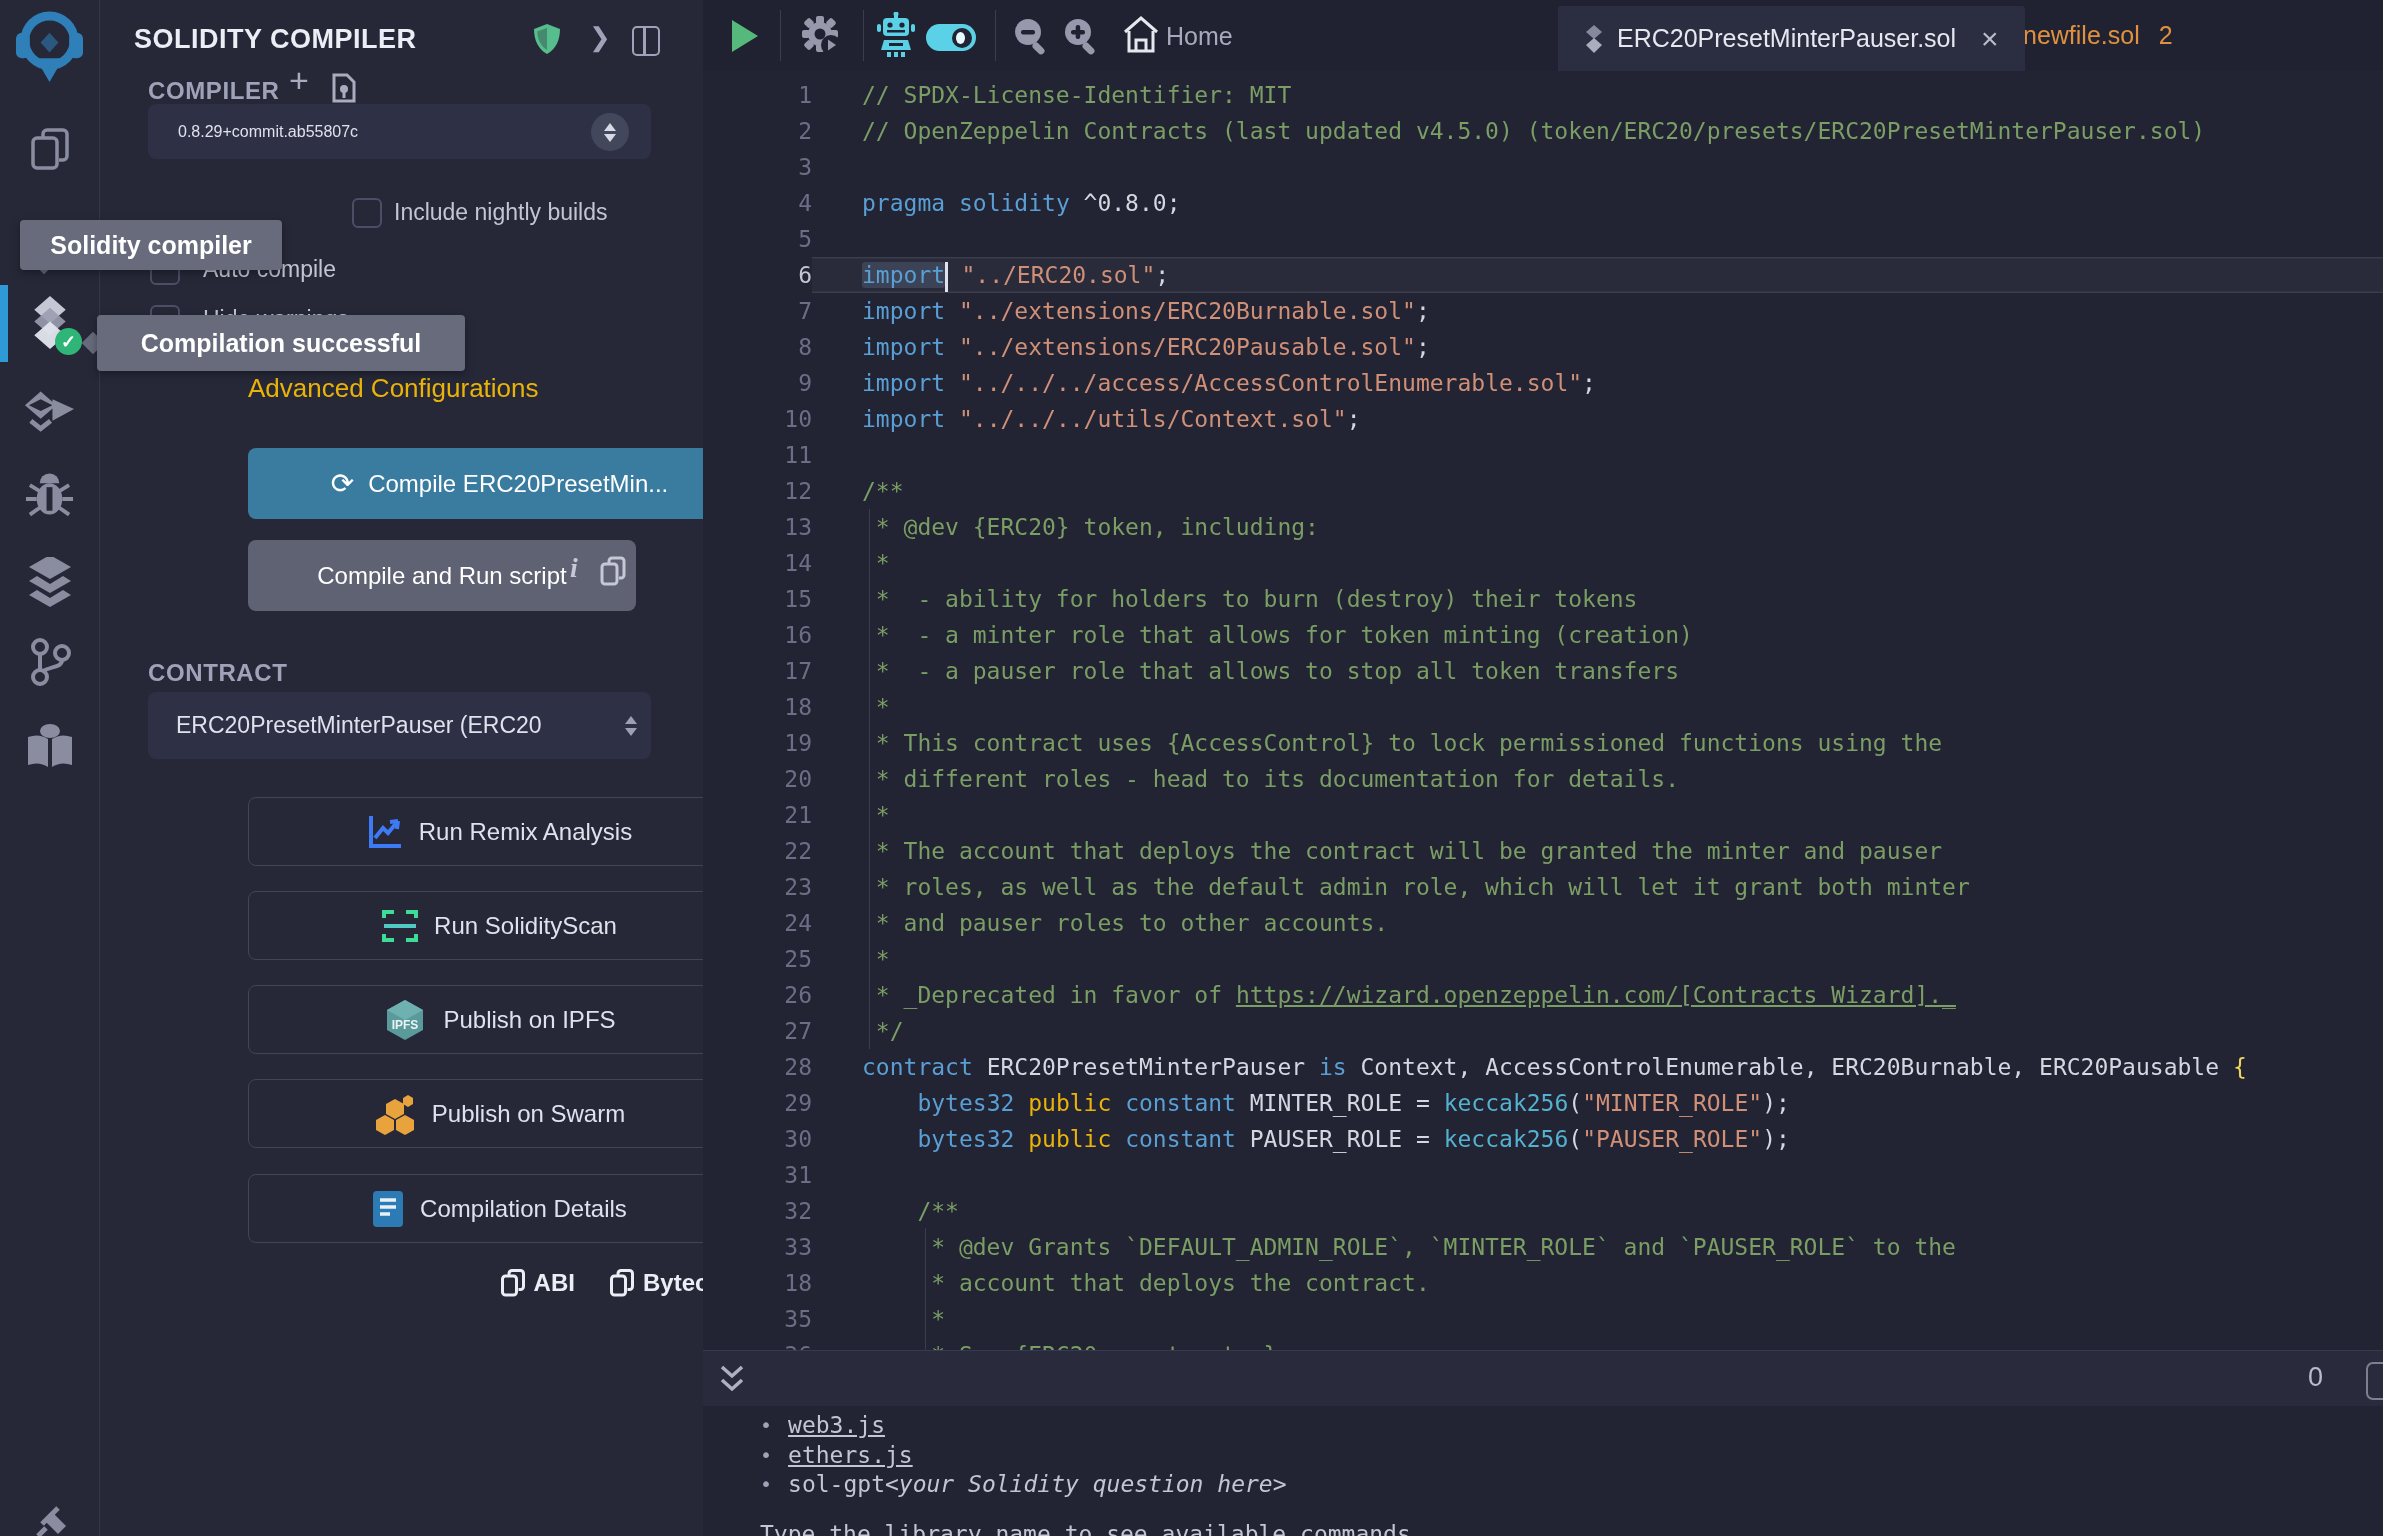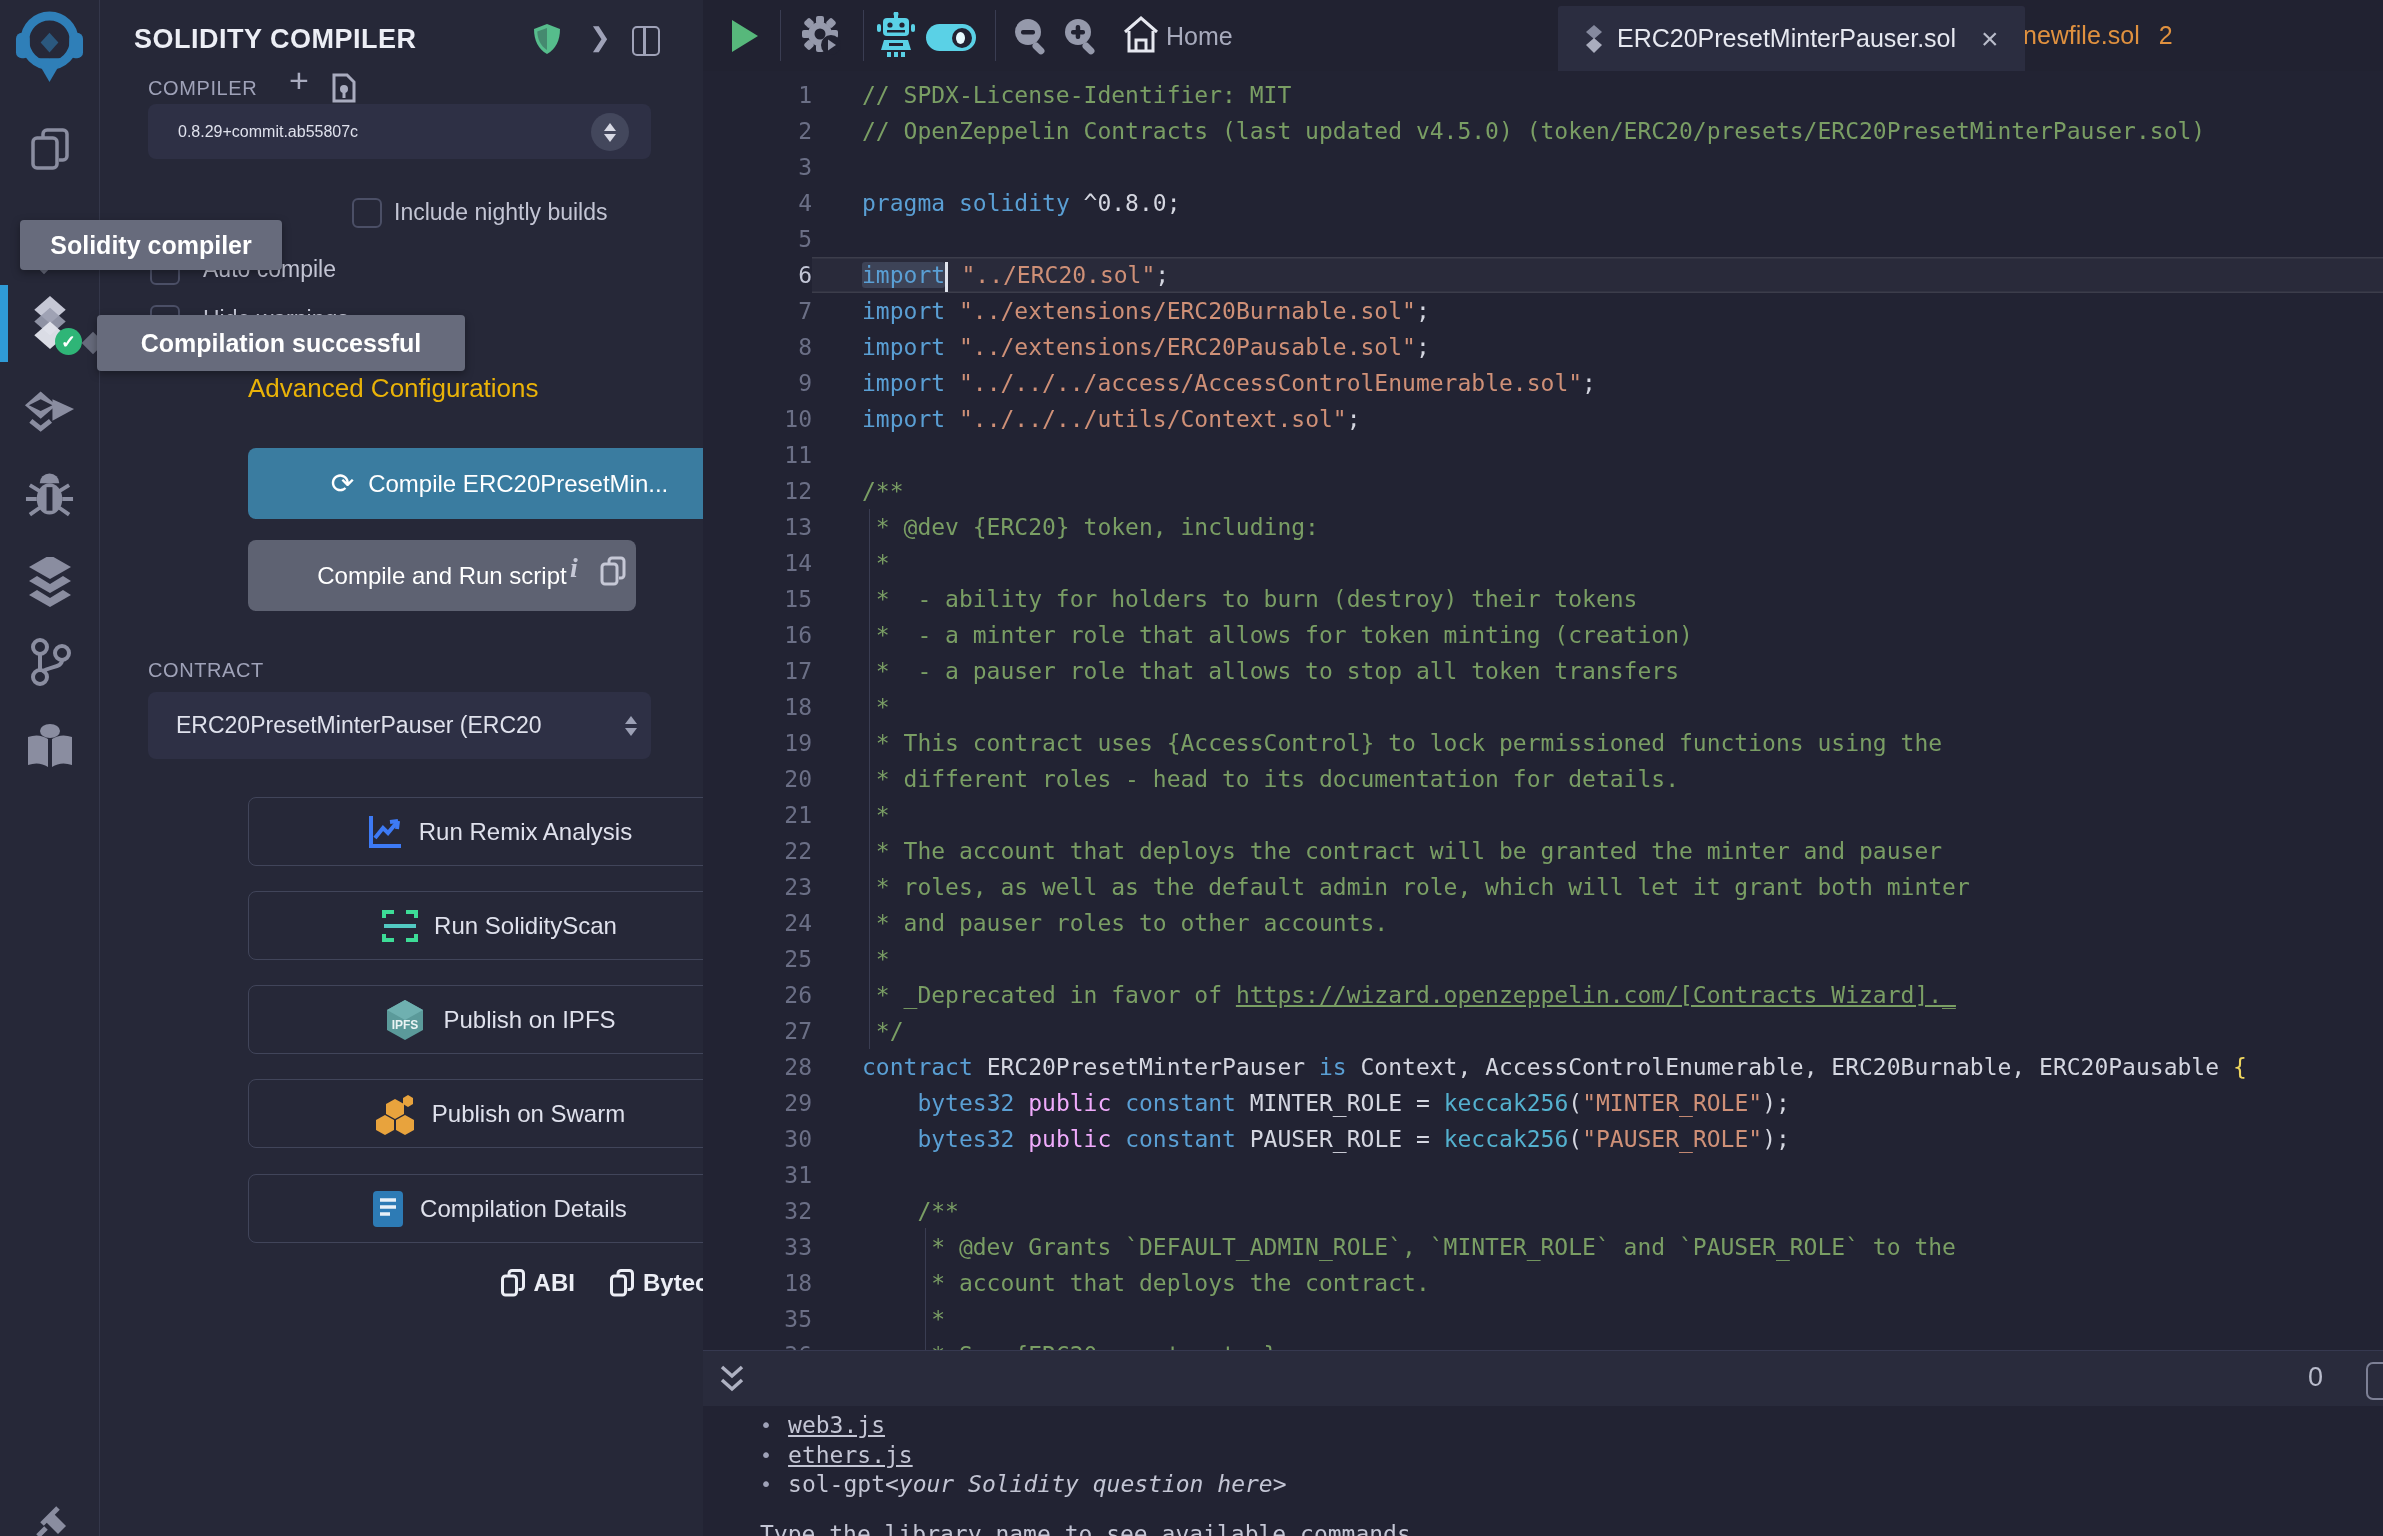--- a/index.html
+++ b/index.html
@@ -14,21 +14,21 @@
   .active-bar{position:absolute;left:0;top:285px;width:8px;height:77px;background:#2f9bd6;}
   .badge{position:absolute;left:55px;top:328px;width:27px;height:27px;border-radius:50%;
          background:#2fb577;color:#fff;font-size:18px;font-weight:bold;display:flex;align-items:center;justify-content:center;}
 
   
   .panel{left:100px;top:0;width:603px;height:1537px;background:#262838;border-right:1px solid #34374a;}
   .panel-title{left:134px;top:24px;font-size:27px;font-weight:700;color:#eceef5;letter-spacing:0.5px;}
   .hdr-chevron{left:589px;top:22px;font-size:26px;color:#9fa2b8;}
   .split-icon{left:632px;top:26px;width:24px;height:26px;border:2.5px solid #9fa2b8;border-radius:5px;}
   .split-icon::after{content:"";position:absolute;left:9px;top:0;width:2.5px;height:100%;background:#9fa2b8;}
-  .sec-label{font-size:20px;font-weight:400;color:#9fa2b8;letter-spacing:0.6px;}
+  .sec-label{font-size:24px;font-weight:700;color:#9fa2b8;letter-spacing:0.6px;}
   .plus{left:289px;top:69px;font-size:34px;color:#a9acbf;font-weight:400;}
   .select{background:#2e3045;border-radius:8px;color:#dfe1ec;display:flex;align-items:center;}
   .ver-select{left:148px;top:104px;width:503px;height:55px;font-size:16px;}
   .ver-select .txt{margin-left:30px;}
   .ud-circle{position:absolute;right:22px;top:9px;width:38px;height:38px;border-radius:50%;background:#43475c;
              display:flex;flex-direction:column;align-items:center;justify-content:center;gap:3px;}
   .tri-up{width:0;height:0;border-left:6px solid transparent;border-right:6px solid transparent;border-bottom:8px solid #d7d9e4;}
   .tri-dn{width:0;height:0;border-left:6px solid transparent;border-right:6px solid transparent;border-top:8px solid #d7d9e4;}
   .checkbox{position:absolute;width:26px;height:26px;border:2px solid #4b4f66;border-radius:6px;background:transparent;}
   .cb-label{position:absolute;font-size:23px;color:#c3c5d4;}
@@ -70,21 +70,21 @@
   .tab-x{color:#b9bcca;font-size:30px;margin-left:12px;line-height:1;}
 
   
   .code{position:absolute;left:0;top:77px;width:1681px;}
   .cl{display:flex;height:36px;line-height:36px;font-family:"DejaVu Sans Mono",monospace;font-size:23px;white-space:pre;}
   .ln{width:109px;text-align:right;color:#6b6f86;font-size:23px;flex:none;}
   .ct{flex:1;padding-left:50px;}
   .cl.cur .ct{background:rgba(255,255,255,.035);box-shadow:inset 0 1.5px 0 rgba(255,255,255,.09),inset 0 -1.5px 0 rgba(255,255,255,.09);}
   .cl.cur .ln{color:#c2c5d6;}
   .tk-c{color:#7a9e64;} .tk-u{color:#7a9e64;text-decoration:underline;}
-  .tk-k{color:#5a9fd4;} .tk-g{color:#f0abfc;} .tk-f{color:#54b1cf;}
+  .tk-k{color:#5a9fd4;} .tk-g{color:#eab308;} .tk-f{color:#54b1cf;}
   .tk-s{color:#cf9077;} .tk-p{color:#d4d6e0;} .tk-y{color:#eed55e;}
   .tk-kh{color:#5a9fd4;background:#3d4357;border-radius:3px;}
   .caret{display:inline-block;width:2.5px;height:30px;background:#dfe2ec;vertical-align:middle;}
   .guide{position:absolute;width:1px;background:#3a3d52;}
 
   
   .termbar{left:703px;top:1350px;width:1681px;height:55px;background:#292b3c;border-top:1px solid #363950;}
   .term-count{position:absolute;right:61px;top:11px;font-size:27px;color:#b9bccc;}
   .term-box{position:absolute;right:-14px;top:11px;width:28px;height:34px;border:2px solid #7d8095;border-radius:7px;}
   .term{left:703px;top:1406px;width:1681px;height:131px;background:#222333;overflow:hidden;

